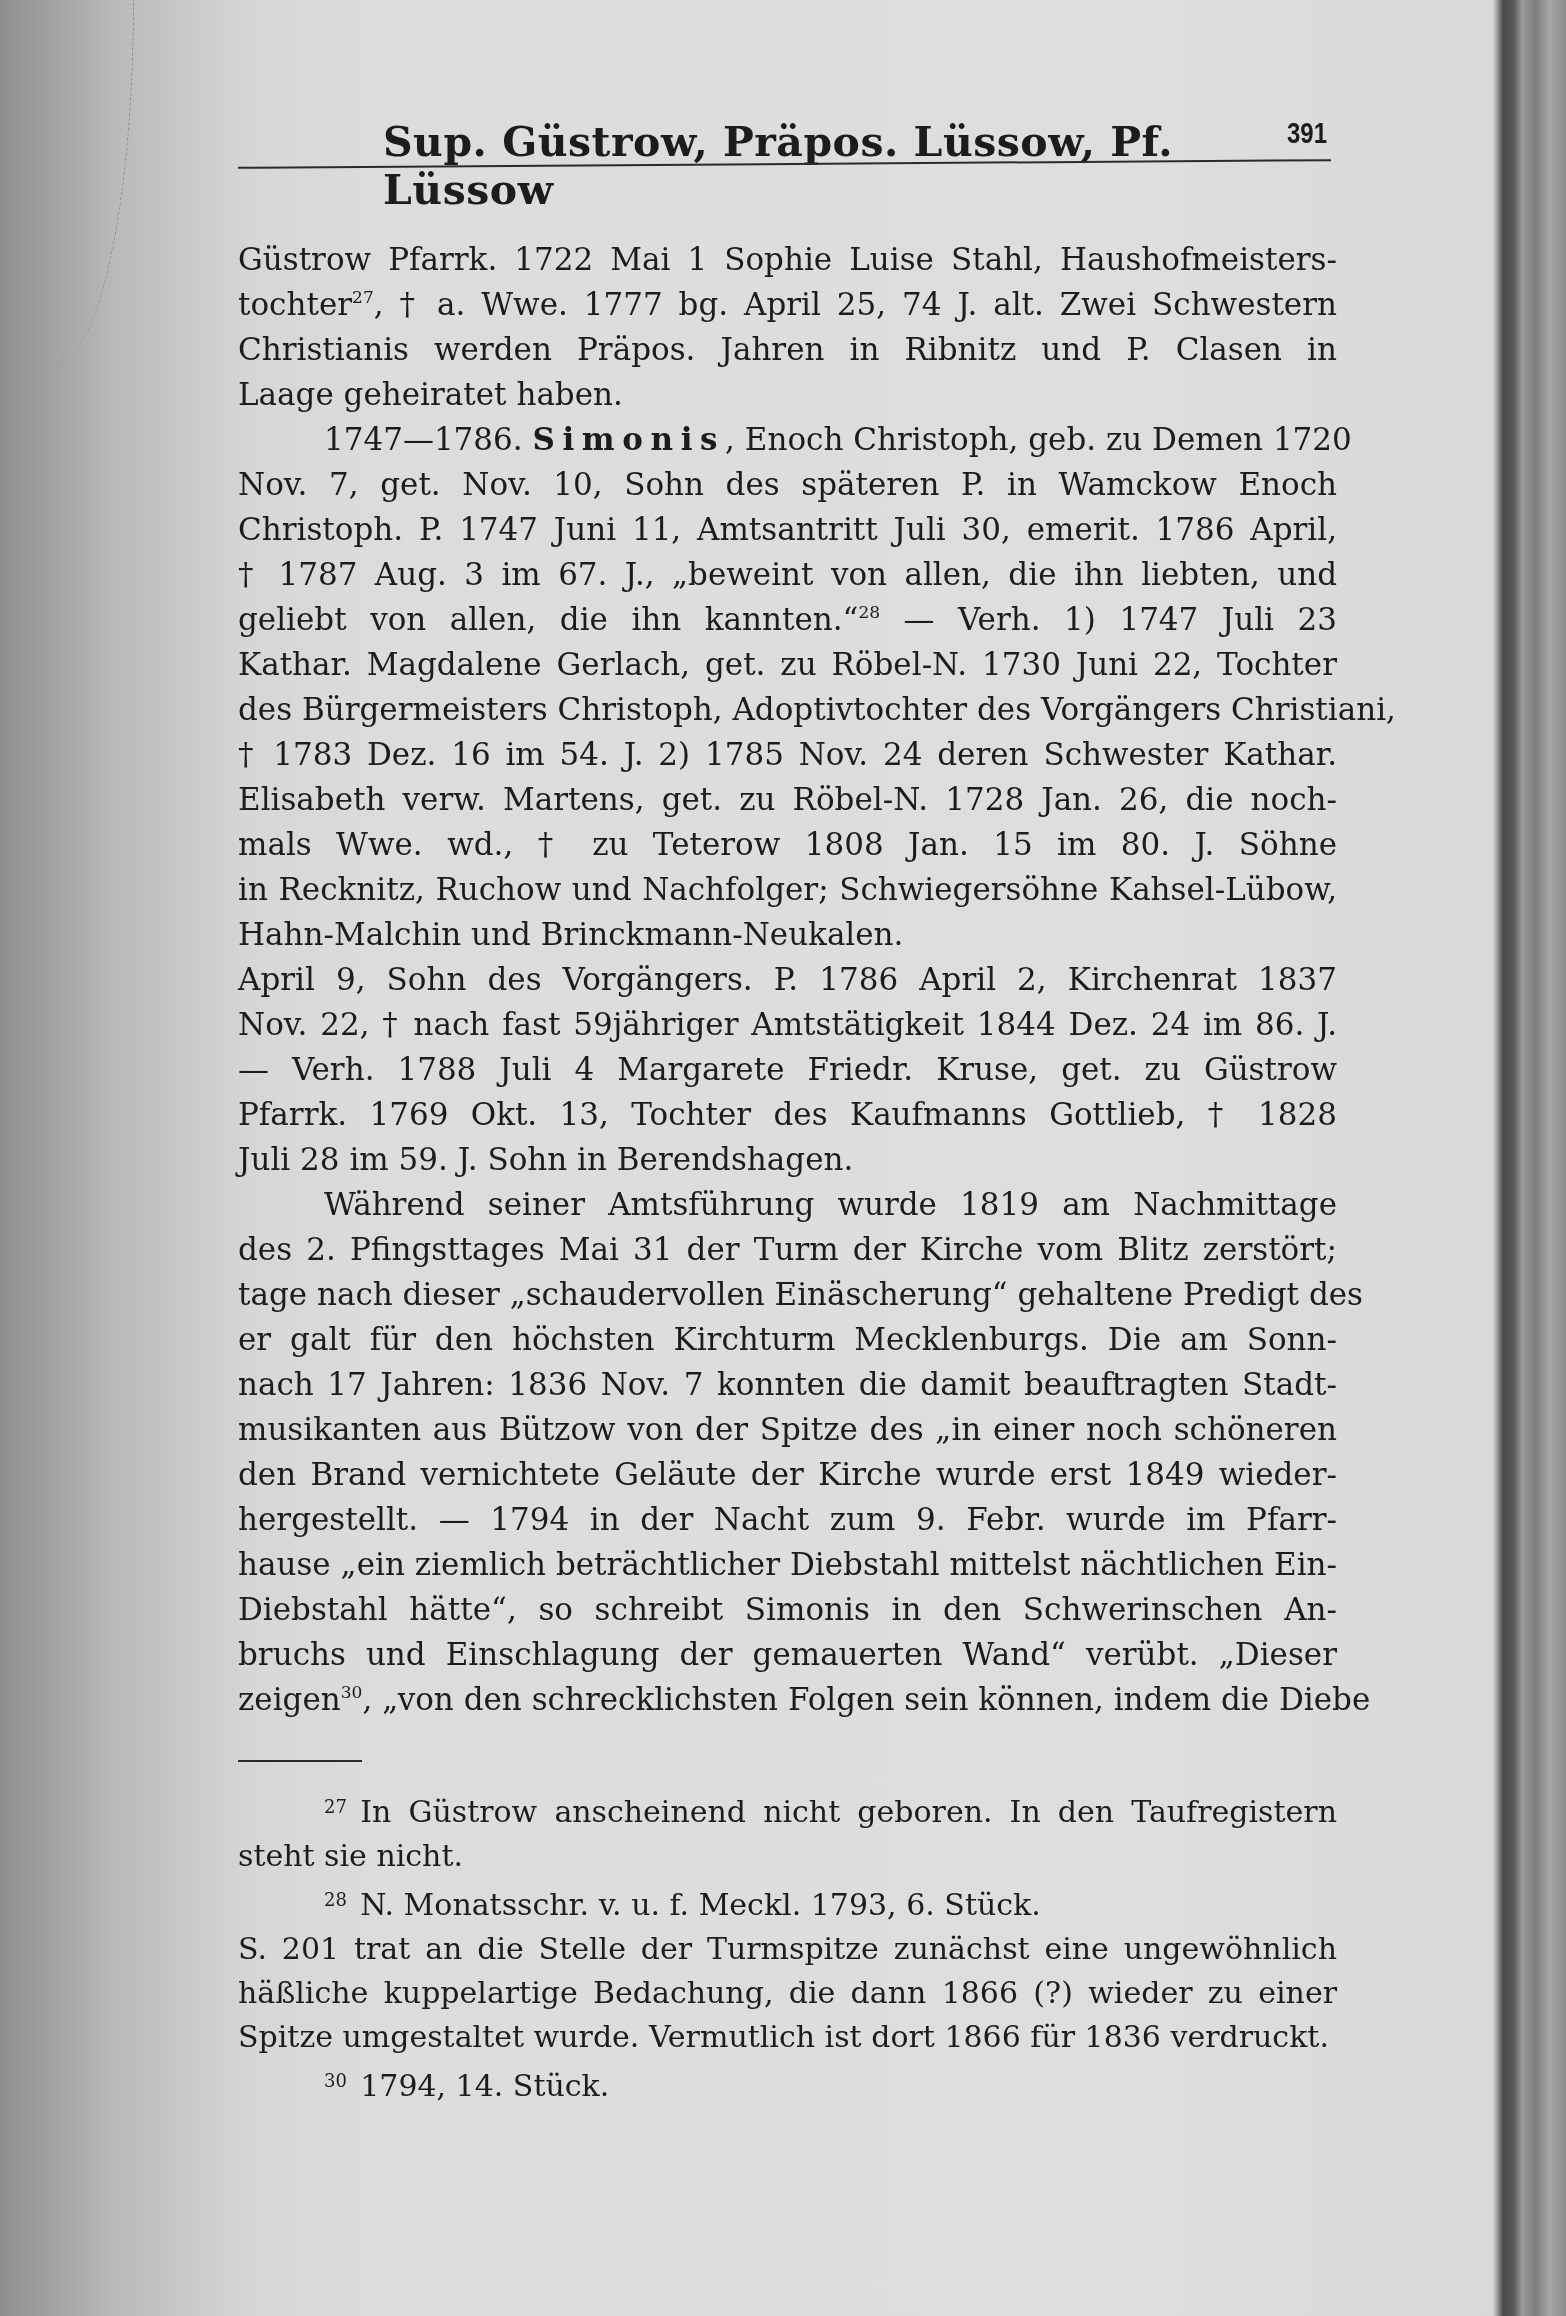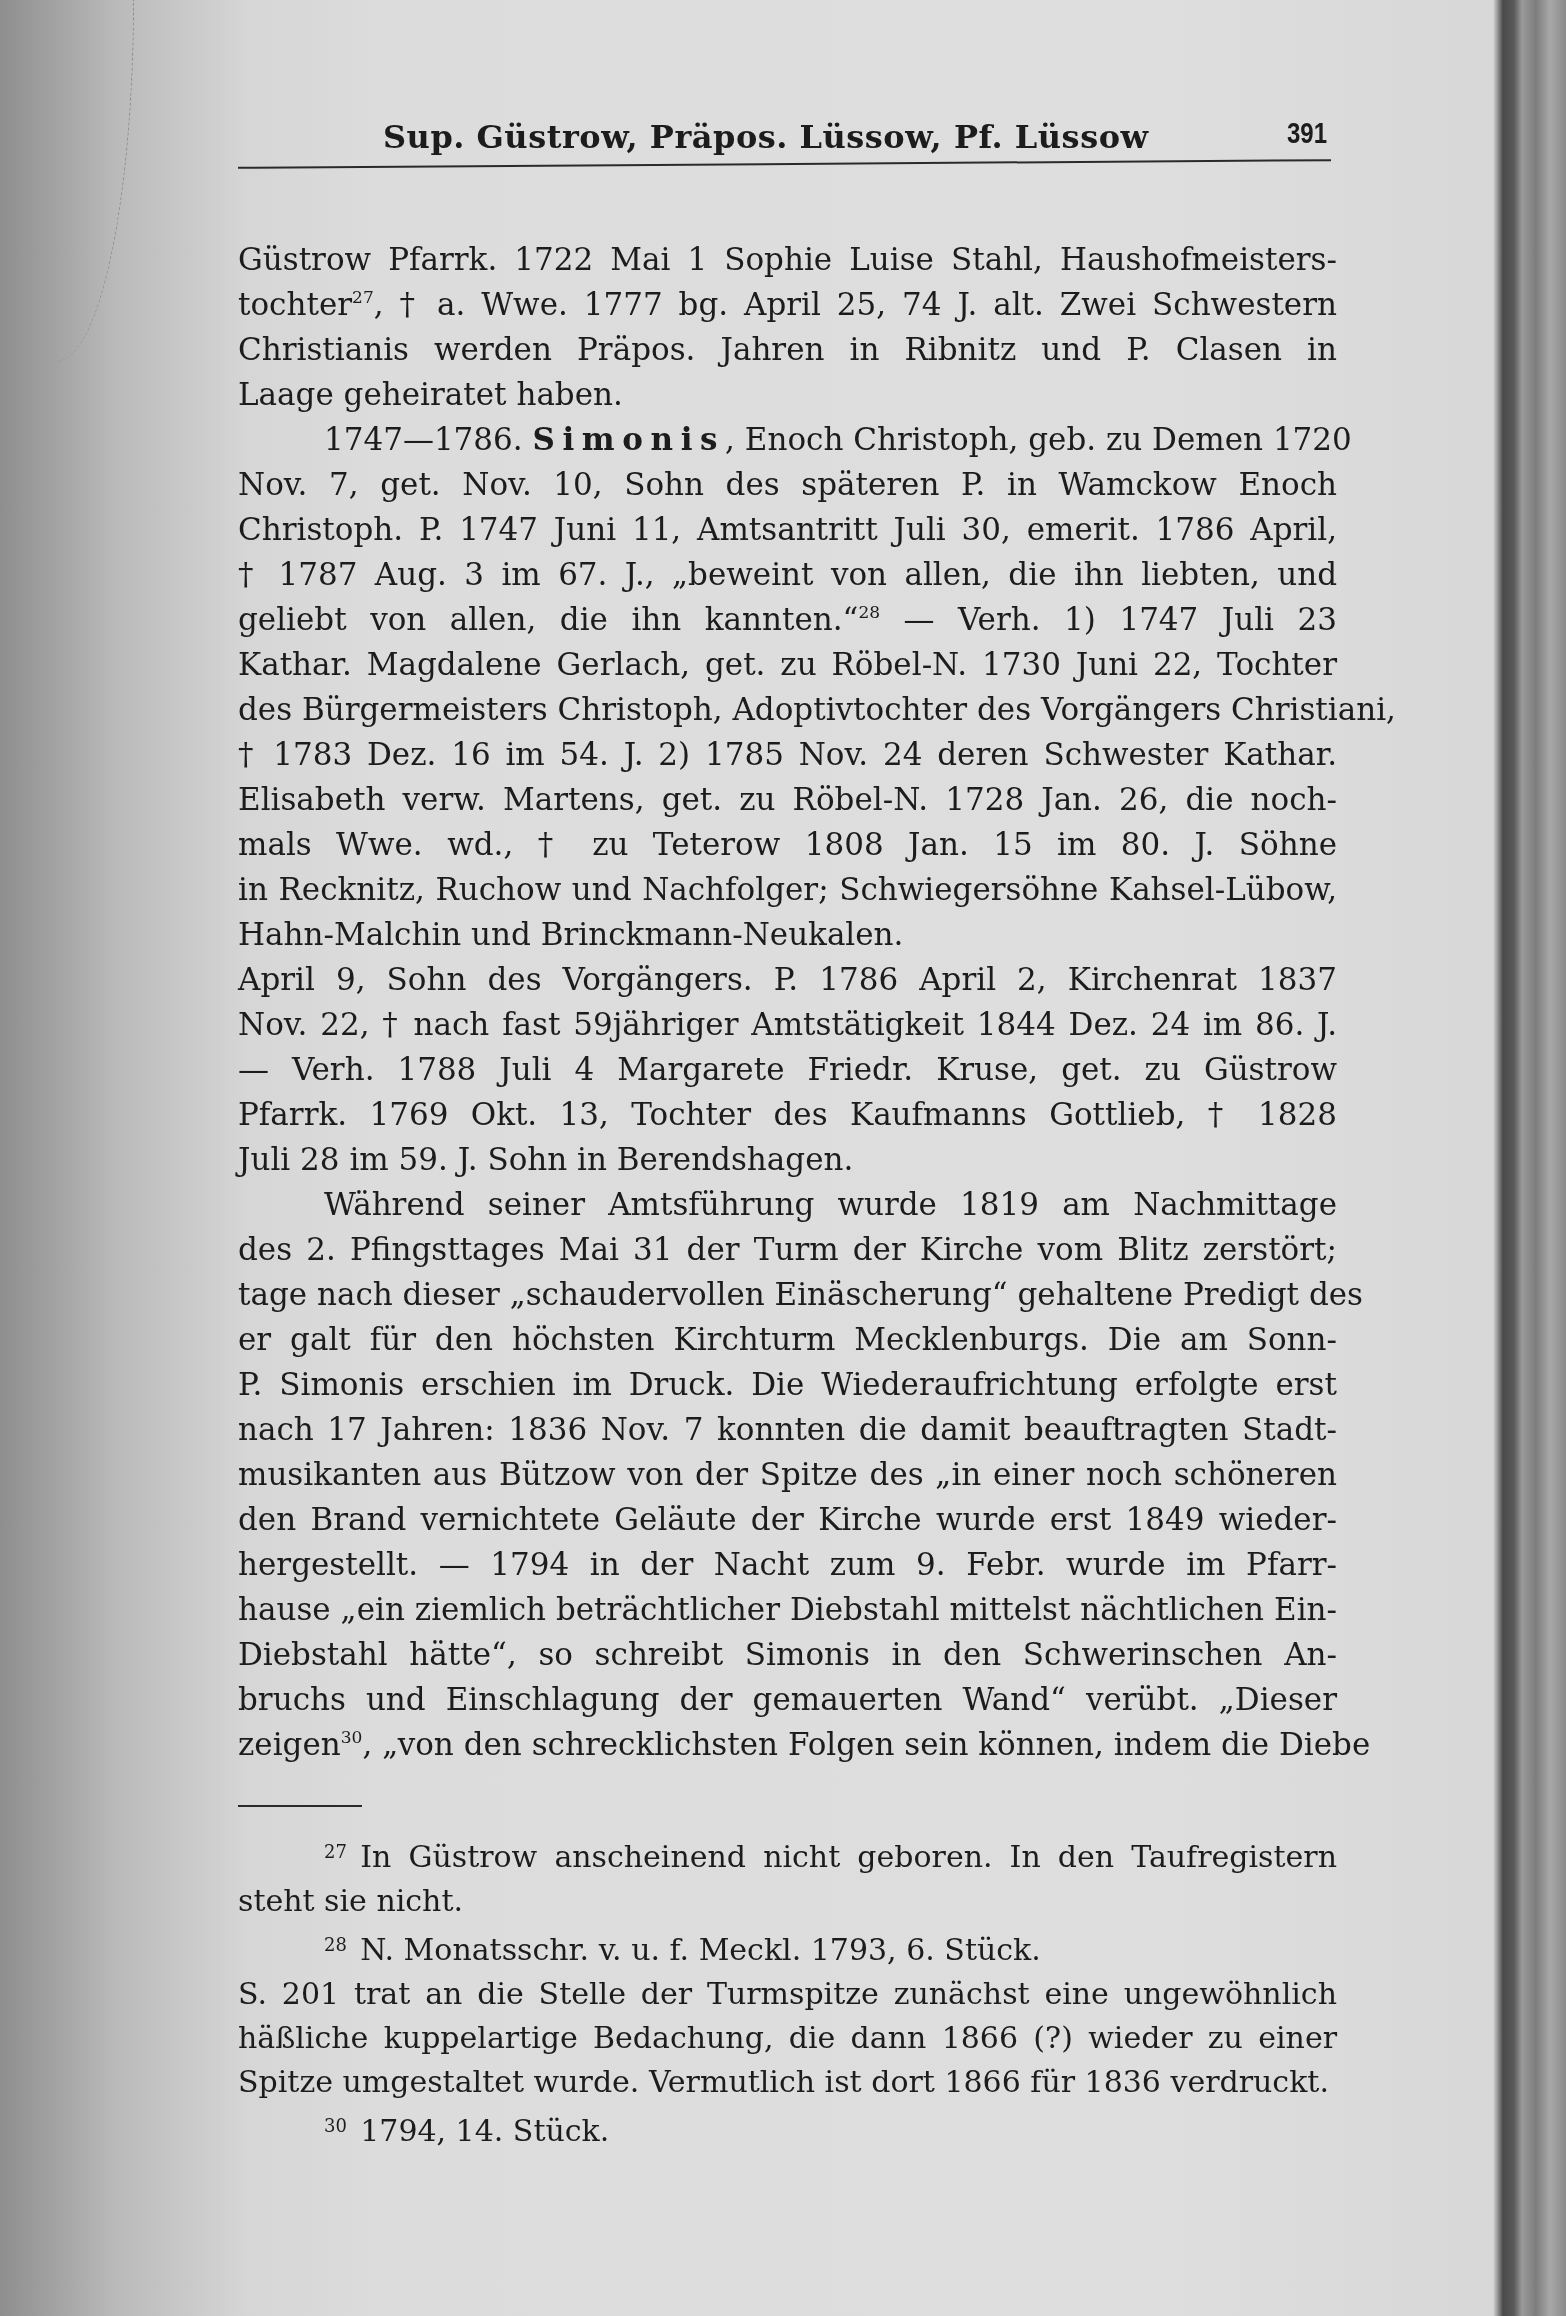--- a/index.html
+++ b/index.html
@@ -32,21 +32,21 @@
       width: 1108px;
     }
     .running-head {
       position: relative;
       height: 53px;
     }
     .running-title {
       position: absolute;
       left: 145px;
       top: 3.8px;
-      font-size: 32px;
+      font-size: 41px;
       font-weight: bold;
       letter-spacing: 0.5px;
     }
     .page-number {
       position: absolute;
       right: 19px;
       top: 1.9px;
       font-family: "Liberation Sans", sans-serif;
       font-size: 30px;
       font-weight: bold;
@@ -153,21 +153,20 @@
       <span class="line">— Verh. 1788 Juli 4 Margarete Friedr. Kruse, get. zu Güstrow</span>
       <span class="line">Pfarrk. 1769 Okt. 13, Tochter des Kaufmanns Gottlieb, † 1828</span>
       <span class="line last">Juli 28 im 59. J. Sohn in Berendshagen.</span>
     </div>
 
     <div class="para">
       <span class="line indent">Während seiner Amtsführung wurde 1819 am Nachmittage</span>
       <span class="line">des 2. Pfingsttages Mai 31 der Turm der Kirche vom Blitz zerstört;</span>
       <span class="line">tage nach dieser „schaudervollen Einäscherung“ gehaltene Predigt des</span>
       <span class="line">er galt für den höchsten Kirchturm Mecklenburgs. Die am Sonn-</span>
-      <span class="line">P. Simonis erschien im Druck. Die Wiederaufrichtung erfolgte erst</span>
       <span class="line">nach 17 Jahren: 1836 Nov. 7 konnten die damit beauftragten Stadt-</span>
       <span class="line">musikanten aus Bützow von der Spitze des „in einer noch schöneren</span>
       <span class="line">den Brand vernichtete Geläute der Kirche wurde erst 1849 wieder-</span>
       <span class="line">hergestellt. — 1794 in der Nacht zum 9. Febr. wurde im Pfarr-</span>
       <span class="line">hause „ein ziemlich beträchtlicher Diebstahl mittelst nächtlichen Ein-</span>
       <span class="line">Diebstahl hätte“, so schreibt Simonis in den Schwerinschen An-</span>
       <span class="line">bruchs und Einschlagung der gemauerten Wand“ verübt. „Dieser</span>
       <span class="line"><span>zeigen</span><sup>30</sup><span>, „von den schrecklichsten Folgen sein können, indem die Diebe</span></span>
     </div>
 

